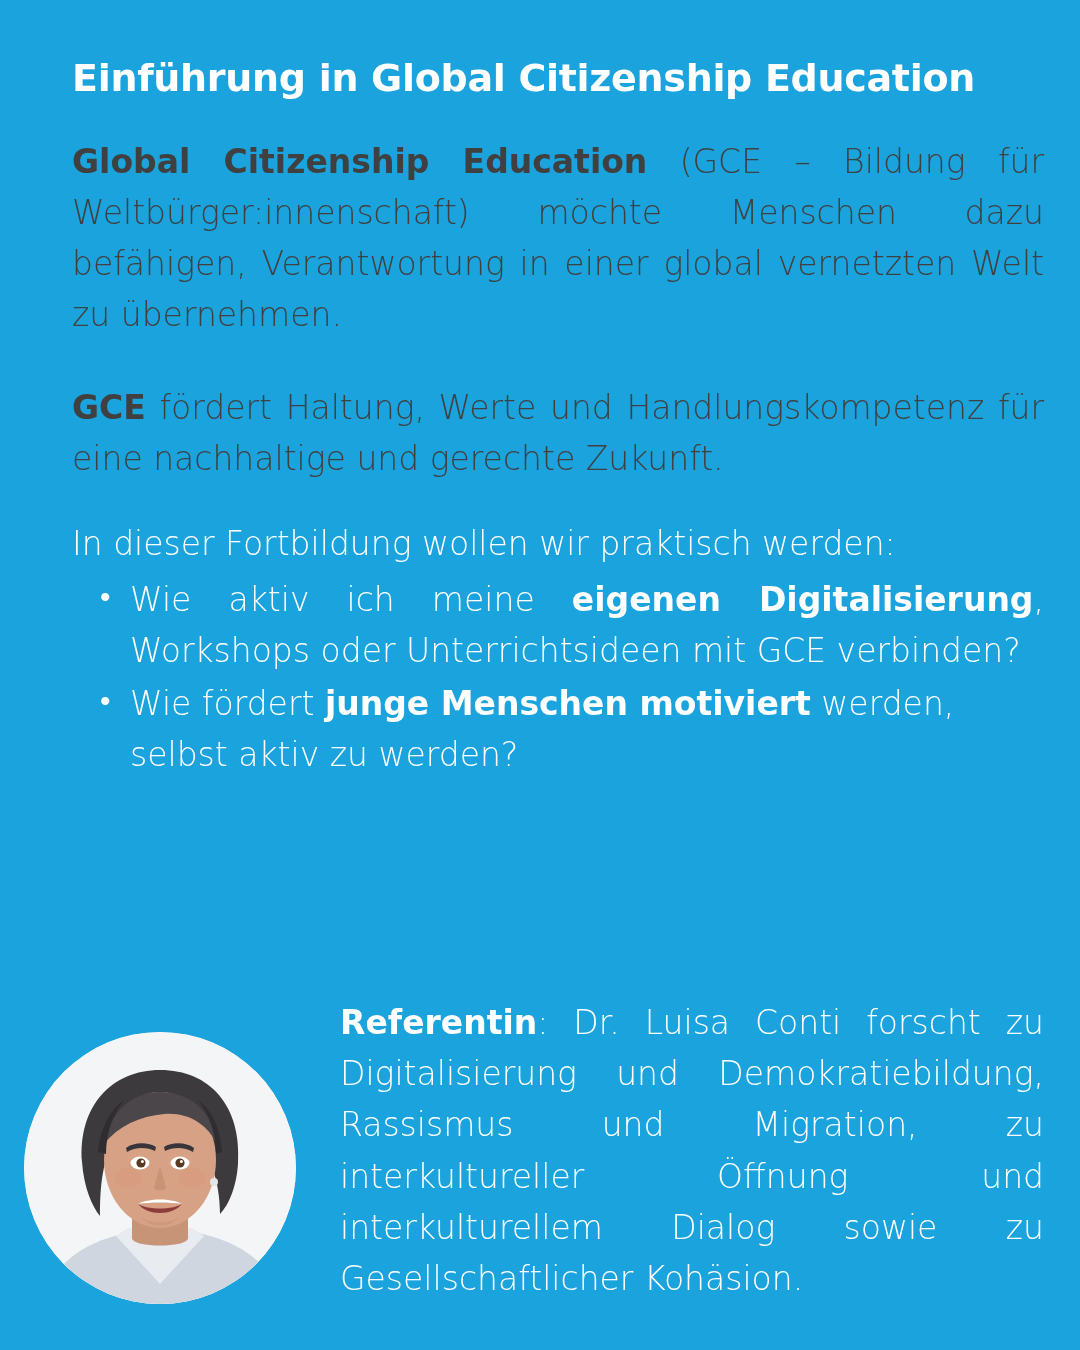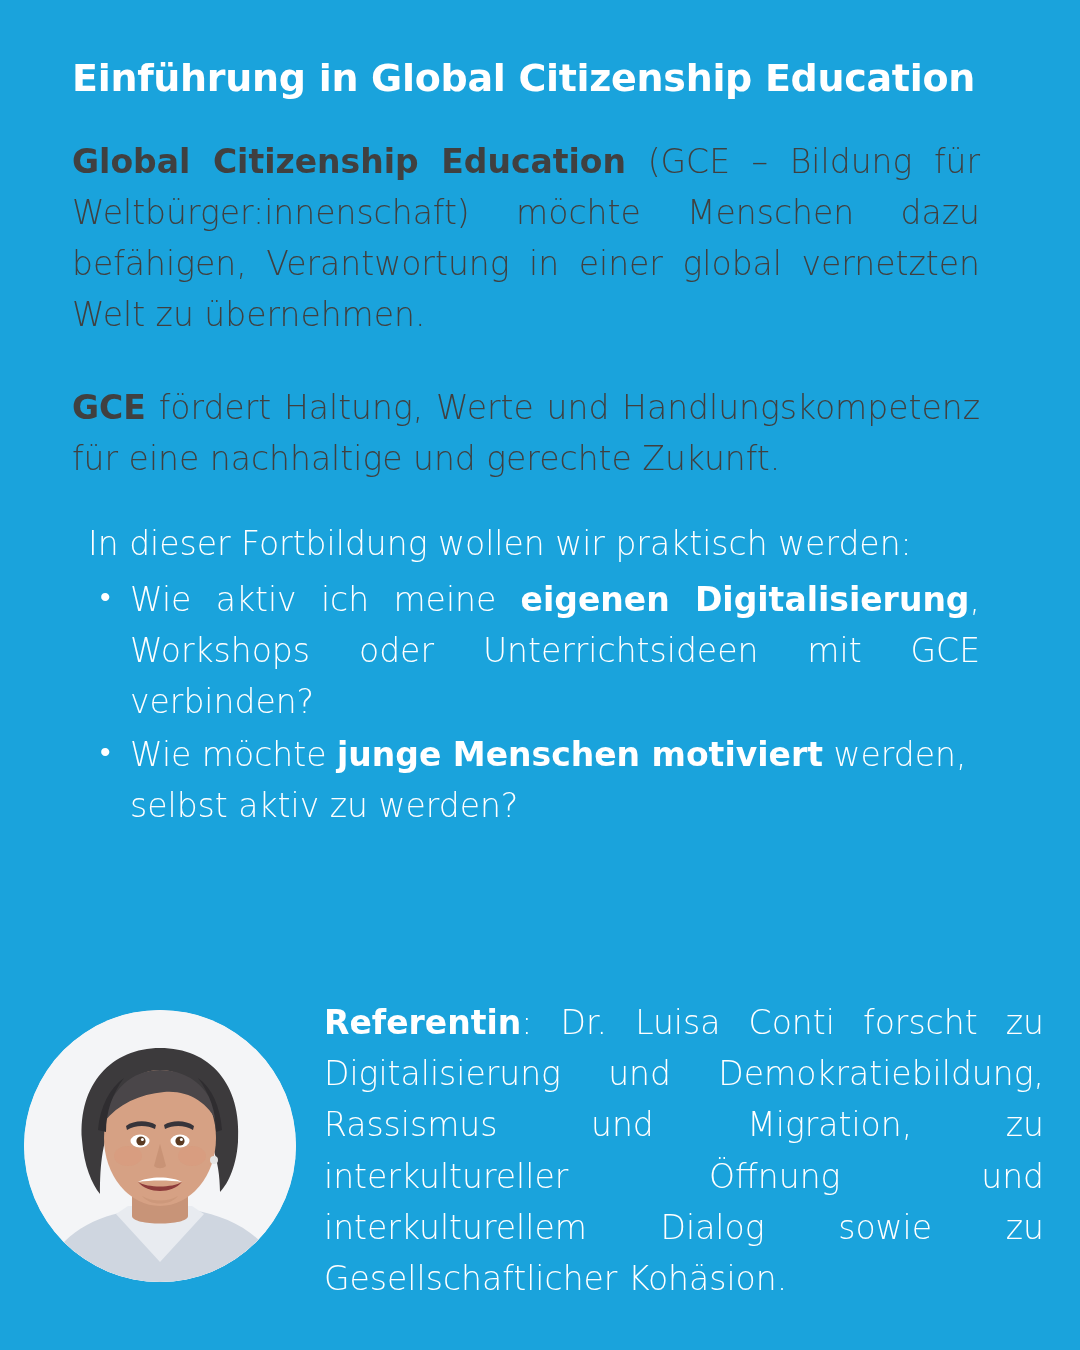--- a/index.html
+++ b/index.html
@@ -12,21 +12,21 @@
     background: #1AA3DC;
     font-family: "DejaVu Sans", "Liberation Sans", sans-serif;
     color: #ffffff;
     overflow: hidden;
   }
   .page {
     position: relative;
     width: 1080px;
     height: 1350px;
     box-sizing: border-box;
-    padding: 56px 100px 0 72px;
+    padding: 56px 36px 0 72px;
   }
   .title {
     font-size: 38px;
     font-weight: bold;
     letter-spacing: -0.3px;
     line-height: 1.2;
     margin: 0 0 34px 0;
     color: #ffffff;
   }
   p.para {
@@ -39,21 +39,21 @@
   }
   p.para.last-tight {
     margin-bottom: 34px;
   }
   .b {
     font-weight: bold;
   }
   .intro-line {
     font-size: 33px;
     line-height: 1.55;
-    margin: 0 0 4px 16px;
+    margin: 0 0 4px 0;
     color: #ffffff;
     font-weight: 350;
   }
   ul.bullets {
     margin: 0;
     padding-left: 58px;
     list-style: none;
   }
   ul.bullets li {
     position: relative;
@@ -74,22 +74,22 @@
   ul.bullets li:last-child {
     text-align: left;
   }
   .speaker-block {
     position: absolute;
     left: 0;
     right: 0;
     bottom: 46px;
     padding: 0 36px 0 24px;
     display: flex;
-    align-items: center;
-    gap: 28px;
+    align-items: flex-end;
+    gap: 44px;
   }
   .avatar {
     flex: 0 0 auto;
     width: 272px;
     height: 272px;
     border-radius: 50%;
     overflow: hidden;
     background: #f2f3f5;
     position: relative;
   }
@@ -116,21 +116,21 @@
   <h1 class="title">Einführung in Global Citizenship Education</h1>
 
   <p class="para"><span class="b">Global Citizenship Education</span><span> (GCE – Bildung für Weltbürger:innenschaft) möchte Menschen dazu befähigen, Verantwortung in einer global vernetzten Welt zu übernehmen.</span></p>
 
   <p class="para last-tight"><span class="b">GCE</span><span> fördert Haltung, Werte und Handlungskompetenz für eine nachhaltige und gerechte Zukunft.</span></p>
 
   <p class="intro-line">In dieser Fortbildung wollen wir praktisch werden:</p>
 
   <ul class="bullets">
     <li><span>Wie aktiv ich meine </span><span class="b">eigenen Digitalisierung</span><span>, Workshops oder Unterrichtsideen mit GCE verbinden?</span></li>
-    <li><span>Wie möchte </span><span class="b">junge Menschen motiviert</span><span> werden, selbst aktiv zu werden?</span></li>
+    <li><span>Wie fördert </span><span class="b">junge Menschen motiviert</span><span> werden, selbst aktiv zu werden?</span></li>
   </ul>
 
   <div class="speaker-block">
     <div class="avatar">
       <svg viewBox="0 0 272 272" xmlns="http://www.w3.org/2000/svg" aria-hidden="true">
         <defs>
           <clipPath id="circleClip">
             <circle cx="136" cy="136" r="136"></circle>
           </clipPath>
         </defs>

